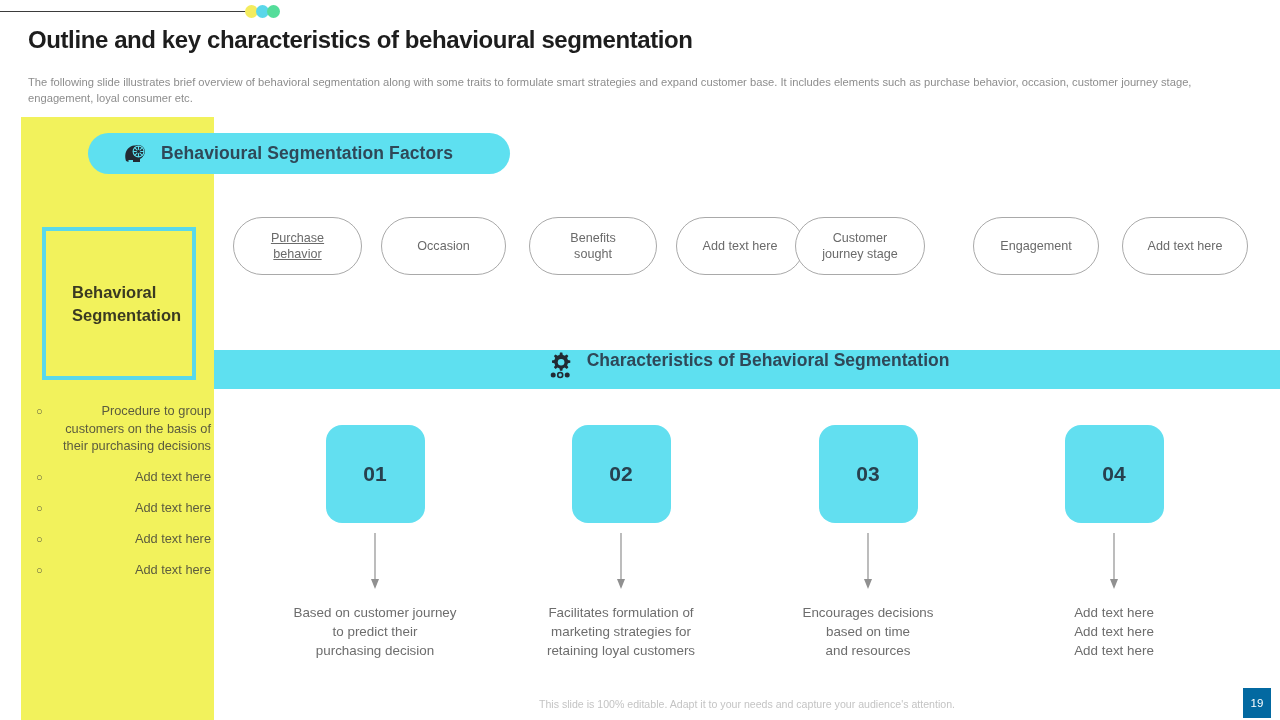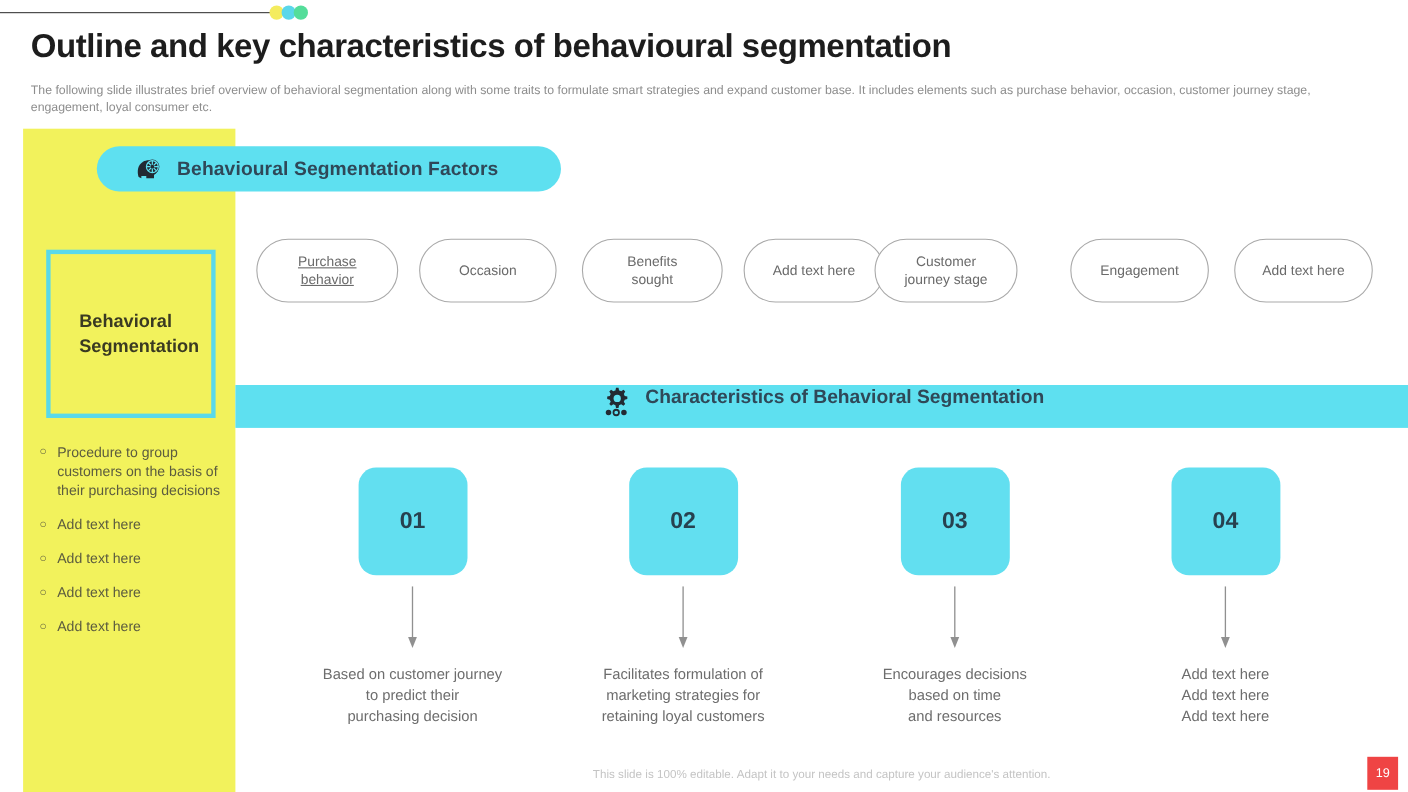--- a/index.html
+++ b/index.html
@@ -19,21 +19,21 @@
     background:#3b3b3b;
   }
   .dot { position:absolute; top:5px; width:13px; height:13px; border-radius:50%; }
   .dot-y { left:245px; background:#f4ec5e; }
   .dot-c { left:256px; background:#5ad7ea; }
   .dot-g { left:267px; background:#54dd9a; }
 
   
   .page-title {
     position:absolute; left:28px; top:26px; width:1230px;
-    font-size:30px; font-weight:bold; color:#1d1d1d;
+    font-size:24px; font-weight:bold; color:#1d1d1d;
     letter-spacing:-0.4px; white-space:nowrap;
   }
   .page-subtitle {
     position:absolute; left:28px; top:75px; width:1222px;
     font-size:11.2px; line-height:15.5px; color:#8d8d8d;
   }
 
   
   .yellow-panel {
     position:absolute; left:21px; top:117px;
@@ -56,21 +56,21 @@
   }
   .bullet-item {
     display:flex; align-items:flex-start;
     margin-bottom:13px;
     font-size:12.8px; line-height:17.6px; color:#5c5c3f;
   }
   .bullet-mark {
     flex:0 0 auto; width:16px;
     font-size:11px; line-height:18px; color:#5c5c3f;
   }
-  .bullet-text { flex:1 1 auto; }
+  .bullet-text { flex:1 1 auto;text-align:right; }
 
   
   .factors-banner {
     position:absolute; left:88px; top:133px;
     width:422px; height:41px;
     background:#5ee0f0; border-radius:21px;
     display:flex; align-items:center;
   }
   .head-icon { margin-left:35px; flex:0 0 auto; display:block; }
   .factors-banner-label {
@@ -121,21 +121,21 @@
 
   
   .footer-note {
     position:absolute; left:214px; top:698px; width:1066px;
     text-align:center;
     font-size:10.6px; color:#c4c4c4;
   }
   .page-num {
     position:absolute; left:1243px; top:688px;
     width:28px; height:30px;
-    background:#ef4444;
+    background:#0369a1;
     display:flex; align-items:center; justify-content:center;
     font-size:11.5px; color:#ffffff;
   }
 </style>
 </head>
 <body>
 
 <div class="topline-wrap">
   <div class="topline"></div>
   <div class="dot dot-y"></div>

